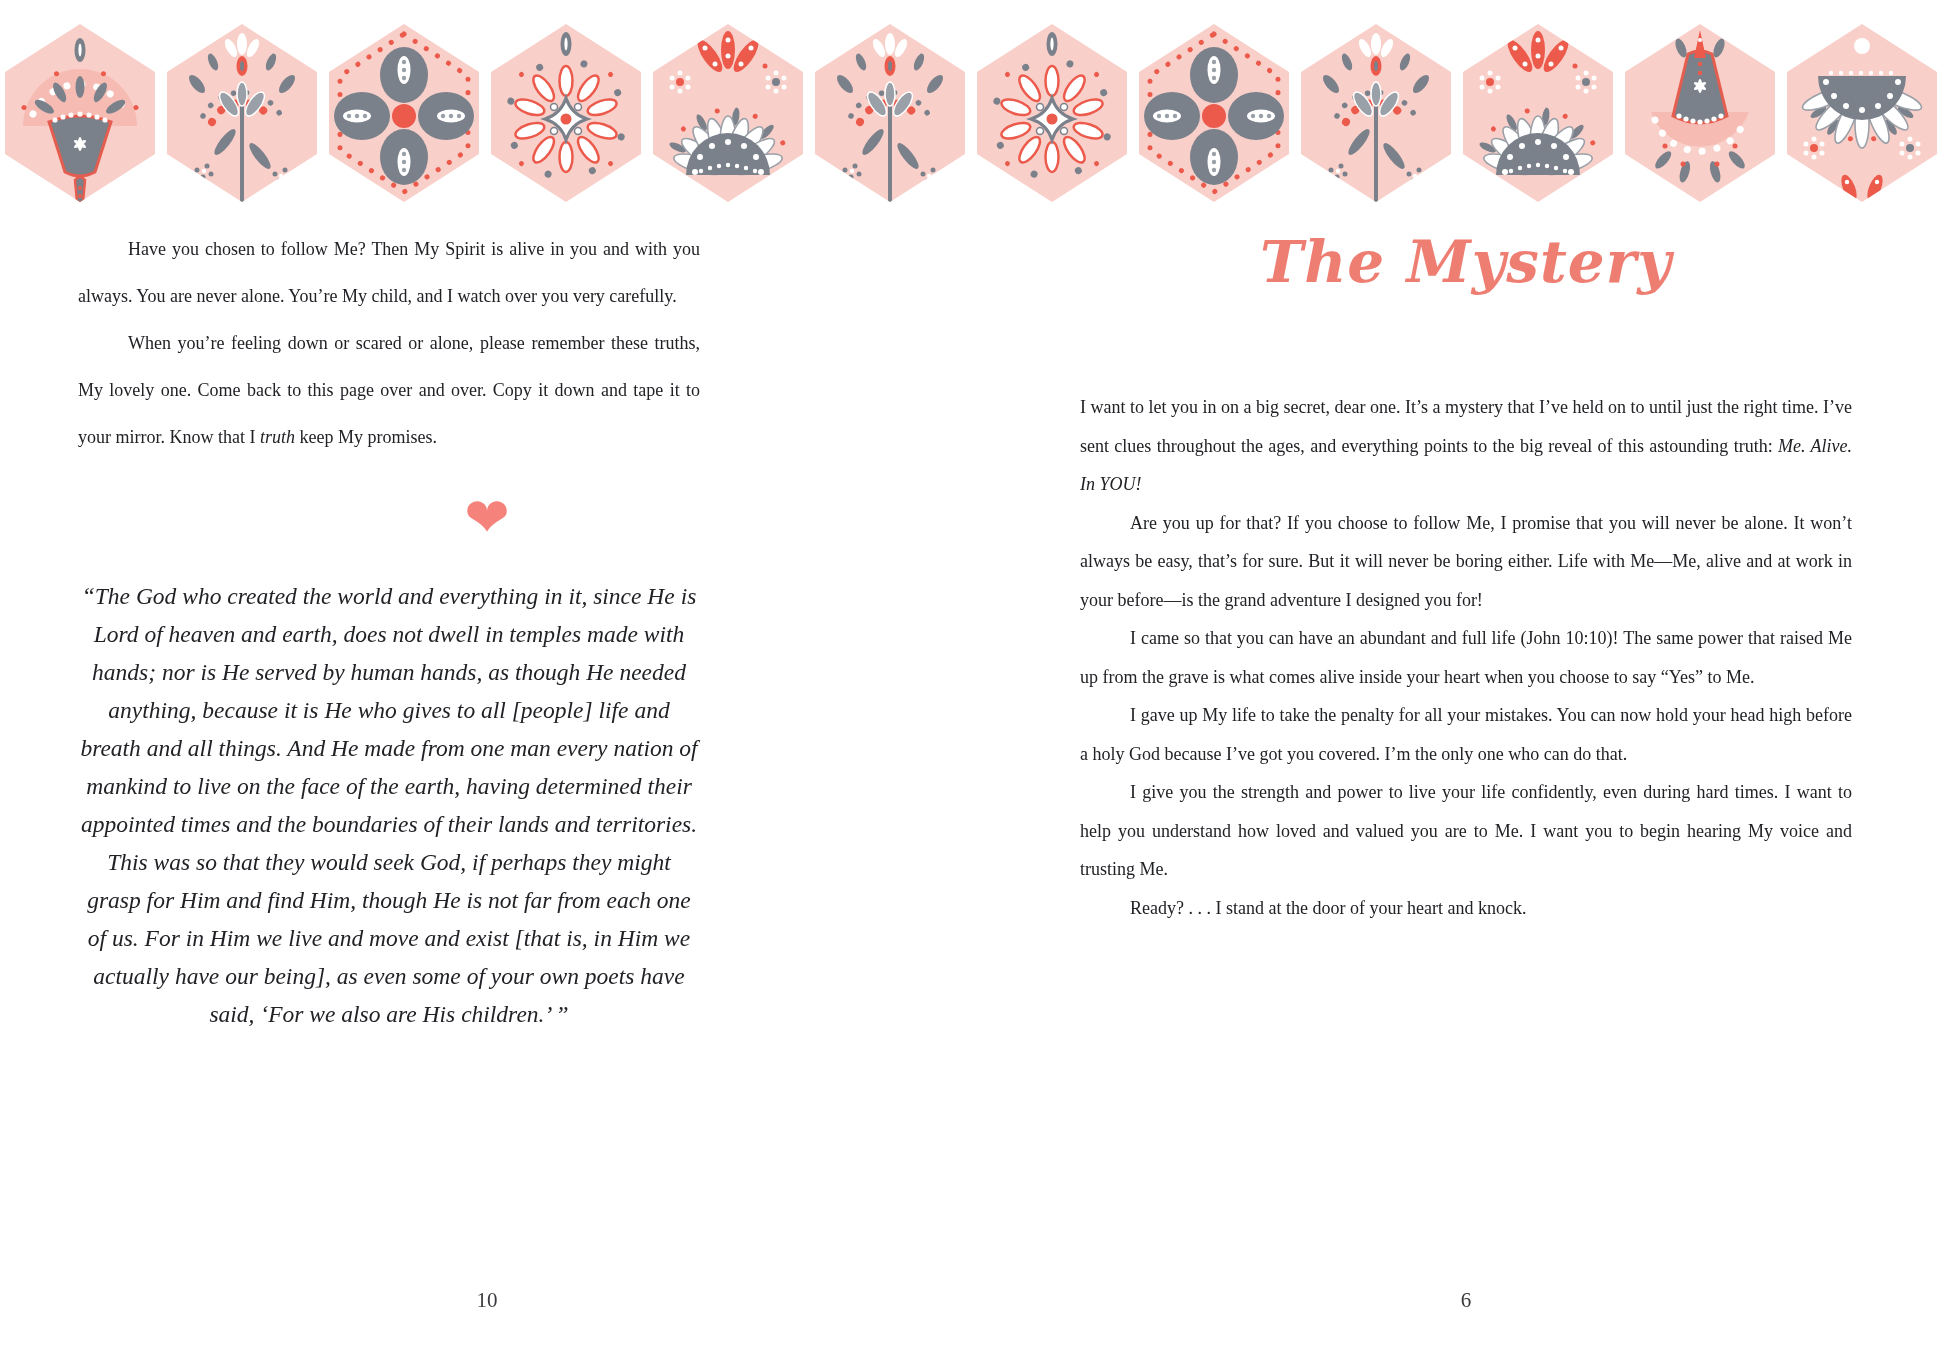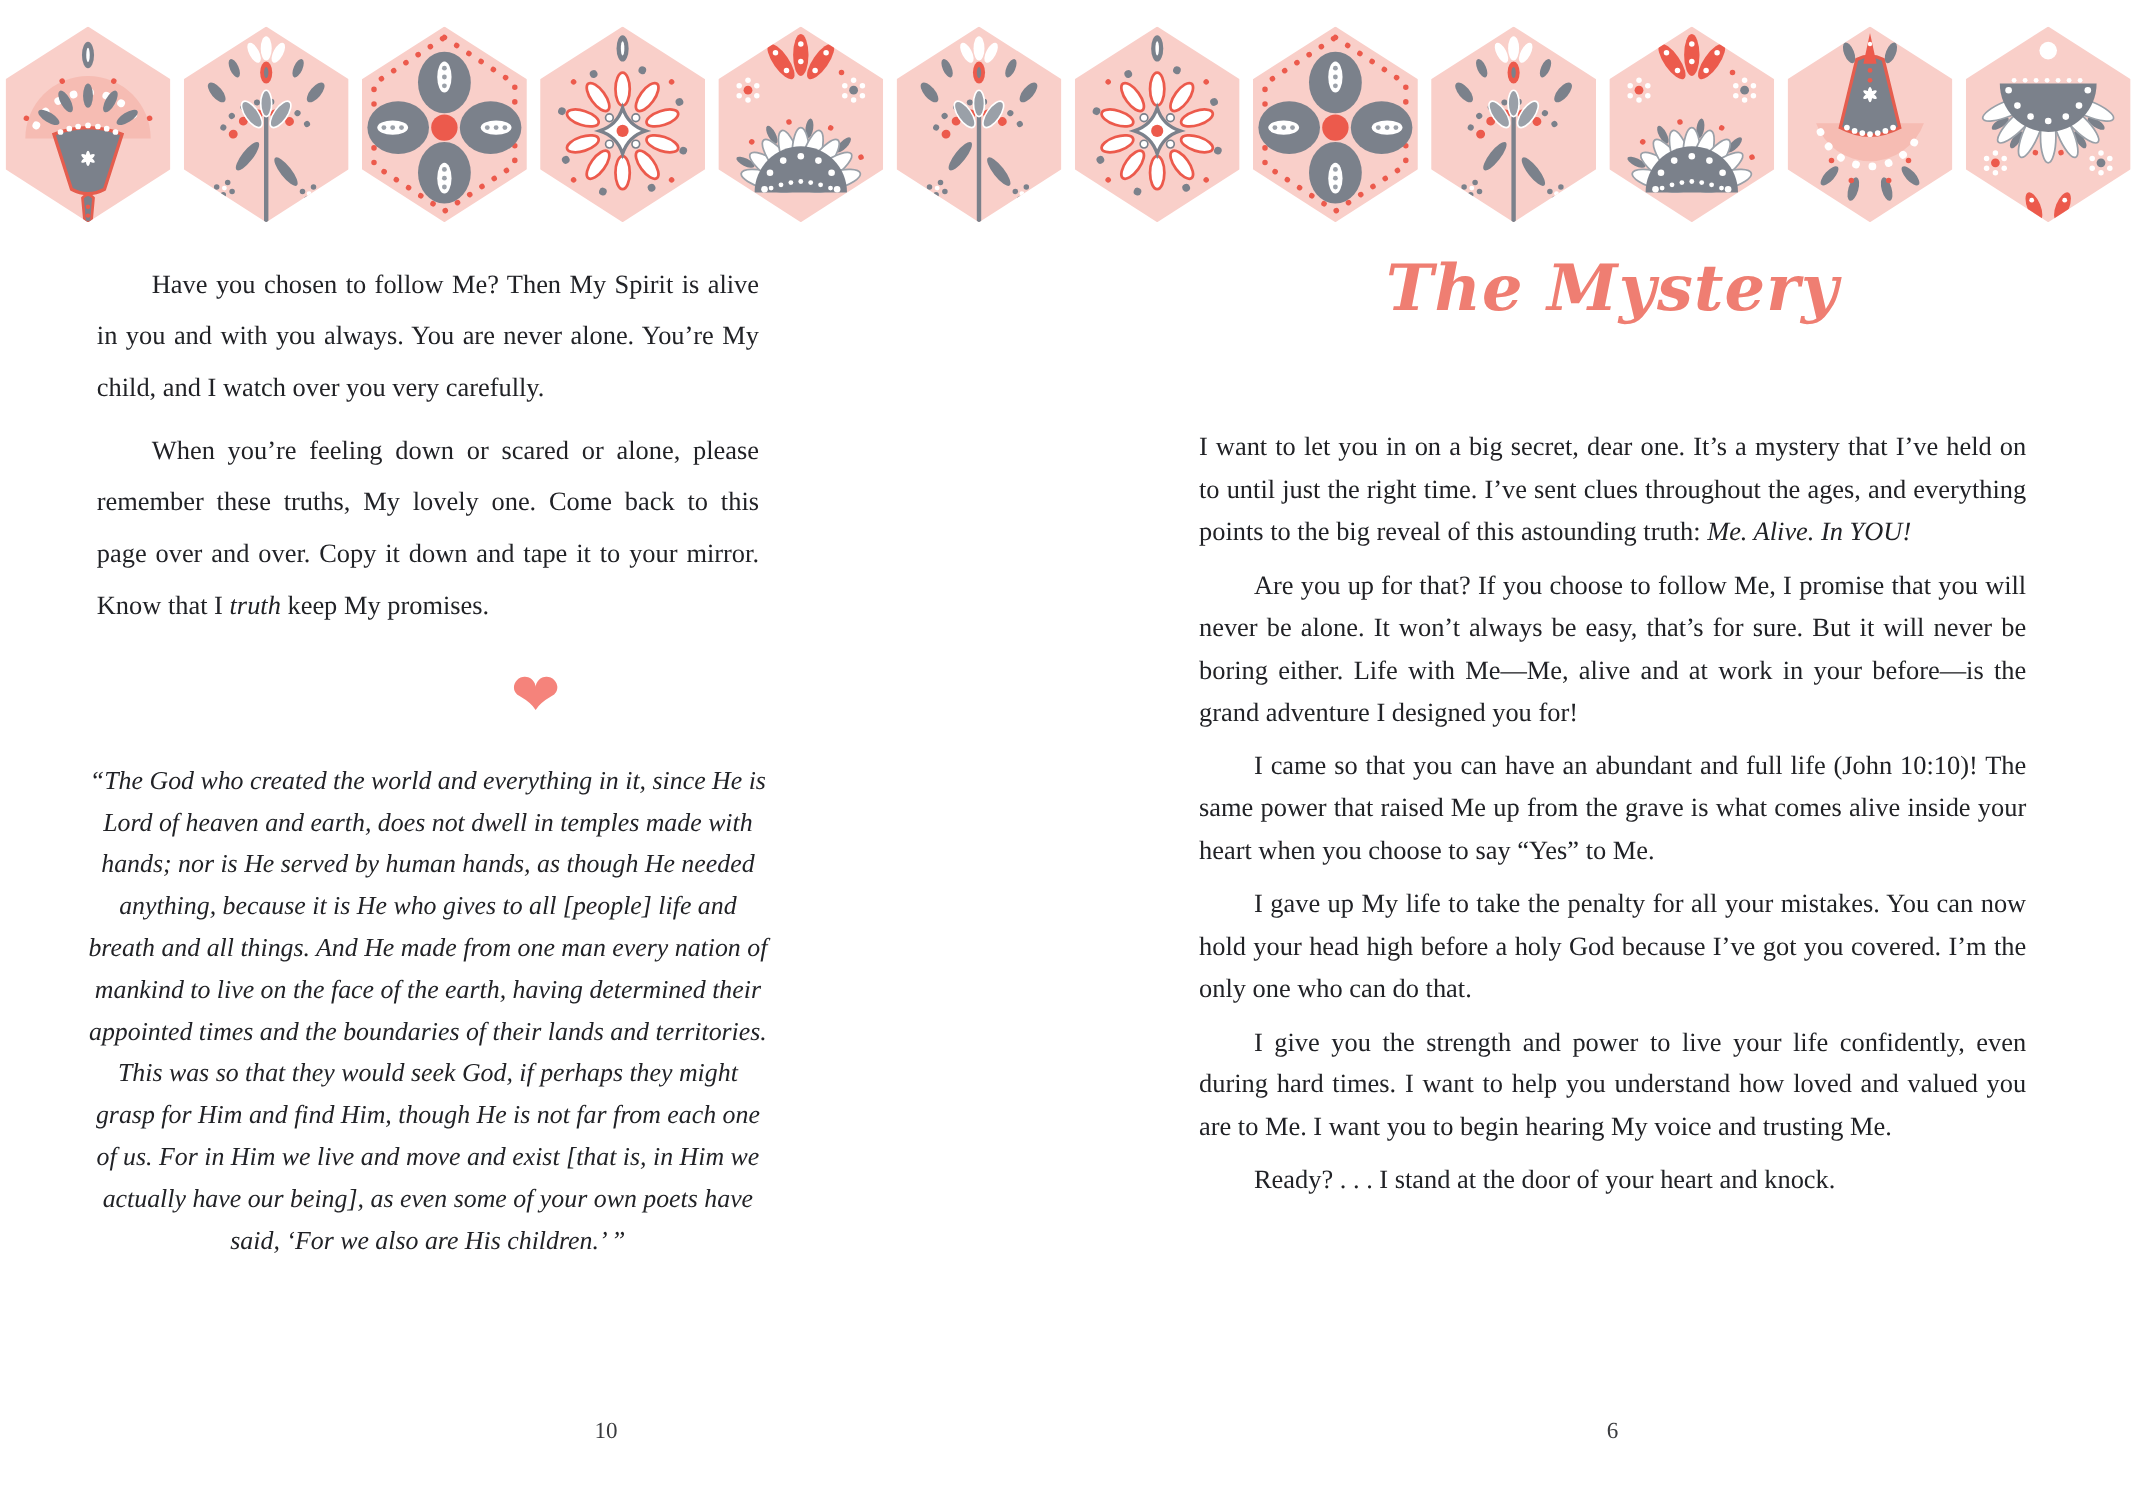--- a/index.html
+++ b/index.html
@@ -11,35 +11,35 @@
   .hex-border{position:absolute;top:24px;left:5px;display:flex;gap:12px;}
   .hex{
     position:relative;width:150px;height:178px;background:var(--pink,#f9cfc9);
     clip-path:polygon(50% 0%,100% 27%,100% 73%,50% 100%,0% 73%,0% 27%);
     flex:0 0 auto;
   }
   .hex svg{position:absolute;inset:0;width:100%;height:100%;}
   
   .page-left{position:absolute;left:78px;top:226px;width:622px;}
   .page-right{position:absolute;left:1080px;top:212px;width:772px;}
-  .body-par{margin:10px;font-size:24px;line-height:47px;text-align:justify;}
+  .body-par{margin:0;font-size:18px;line-height:47px;text-align:justify;}
   .body-par.ind{text-indent:50px;}
   .page-right .body-par{line-height:38.5px;}
   .body-par em{font-style:italic;}
   .heart-row{margin-top:26px;text-align:center;padding-left:196px;line-height:62px;height:62px;}
   .heart{font-family:"DejaVu Sans",sans-serif;font-size:54px;color:var(--heart,#f5837b);}
   .quote{margin-top:28px;font-style:italic;font-size:23.5px;line-height:38px;text-align:center;}
   .cite{margin-top:8px;text-align:center;font-variant:small-caps;letter-spacing:1.5px;font-size:23px;}
   .chapter-title{
     margin:0 0 76px 0;font-family:"DejaVu Serif",serif;font-style:italic;font-weight:bold;
     font-size:58px;line-height:100px;text-align:center;color:var(--title,#ef7e72);
     letter-spacing:1px;
   }
   .pagenum{position:absolute;top:1288px;font-size:21px;color:#3a3b3e;text-align:center;}
-  .pagenum.pn-left{left:16px;width:974px;padding-left:48px;}
+  .pagenum.pn-left{left:0;width:974px;}
   .pagenum.pn-right{left:1080px;width:772px;}
 </style>
 </head>
 <body>
 
 <div class="sheet">
 
   <div class="hex-border">
       <div class="hex">
 <svg viewBox="0 0 150 178">

